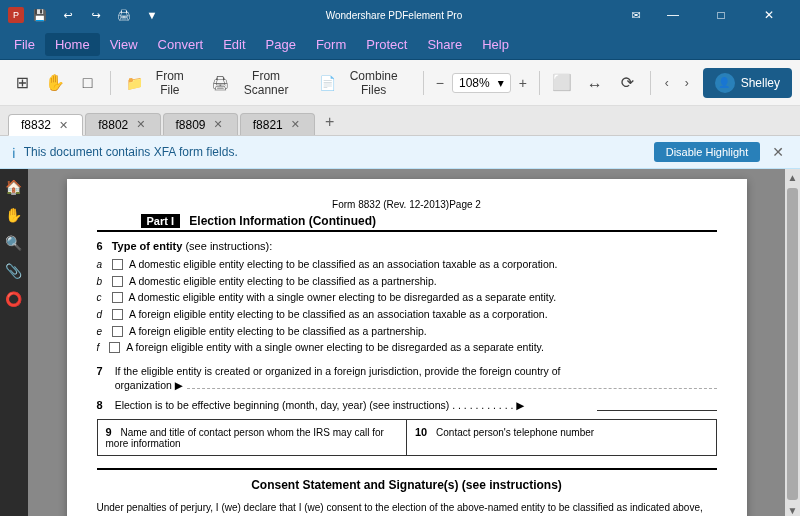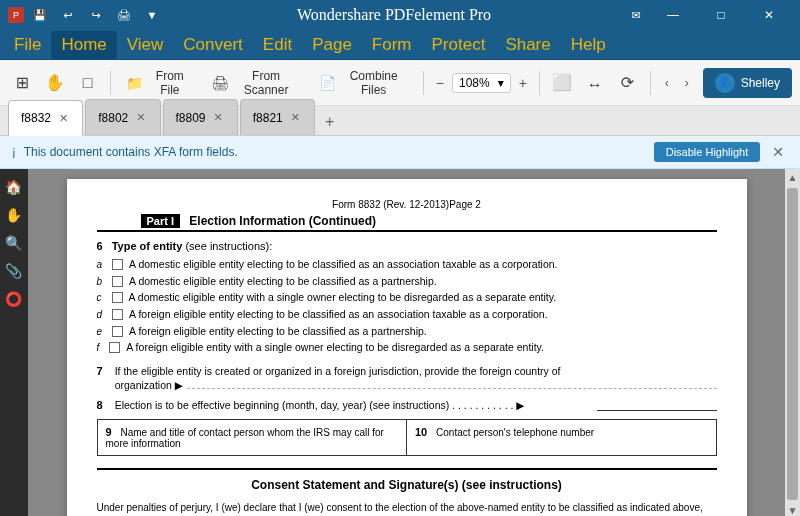--- a/index.html
+++ b/index.html
@@ -10,21 +10,21 @@
       background: #1a5c8a;
       height: 30px;
       display: flex;
       align-items: center;
       justify-content: space-between;
       padding: 0 8px;
       color: white;
       font-size: 12px;
     }
     .title-bar-left { display: flex; align-items: center; gap: 6px; }
-    .title-bar-center { flex: 1; text-align: center; font-size: 16px; font-family: Liberation Serif, serif; }
+    .title-bar-center { flex: 1; text-align: center; font-size: 10px; }
     .title-bar-right { display: flex; align-items: center; gap: 4px; }
     .title-bar-btn {
       width: 20px; height: 20px; display: flex; align-items: center; justify-content: center;
       font-size: 11px; cursor: pointer; color: white; border: none; background: transparent;
     }
     .tb-icon { width: 16px; height: 16px; background: #c0392b; border-radius: 2px; display: flex; align-items: center; justify-content: center; font-size: 9px; color: white; }
 
     
     .win-ctrl { display: flex; gap: 2px; }
     .win-ctrl span { 
@@ -36,22 +36,22 @@
     .menu-bar {
       background: #1a5c8a;
       height: 30px;
       display: flex;
       align-items: center;
       padding: 0 4px;
       border-bottom: 1px solid #0e4a73;
     }
     .menu-item {
       padding: 4px 10px;
-      color: #eab308;
-      font-size: 17px;
+      color: #f0abfc;
+      font-size: 13px;
       cursor: pointer;
       border-radius: 3px;
     }
     .menu-item.active { background: #0e4a73; }
 
     
     .toolbar {
       background: #f5f5f5;
       height: 46px;
       display: flex;
@@ -91,21 +91,21 @@
       height: 30px;
       display: flex;
       align-items: flex-end;
       padding: 0 0 0 8px;
       border-bottom: 1px solid #ccc;
     }
     .tab {
       display: flex; align-items: center; gap: 6px;
       padding: 4px 12px; background: #d0d0d0; border: 1px solid #bbb;
       border-bottom: none; border-radius: 4px 4px 0 0; margin-right: 2px;
-      font-size: 12px; cursor: pointer; height: 36px;
+      font-size: 12px; cursor: pointer; height: 22px;
     }
     .tab.active { background: white; border-bottom: 1px solid white; margin-bottom: -1px; }
     .tab-close { font-size: 11px; color: #666; cursor: pointer; padding: 0 2px; }
     .tab-add { padding: 4px 8px; background: transparent; border: none; cursor: pointer; font-size: 16px; color: #666; }
 
     
     .notif-bar {
       background: #e8f4fd;
       border-bottom: 1px solid #bee3f8;
       padding: 6px 12px;

